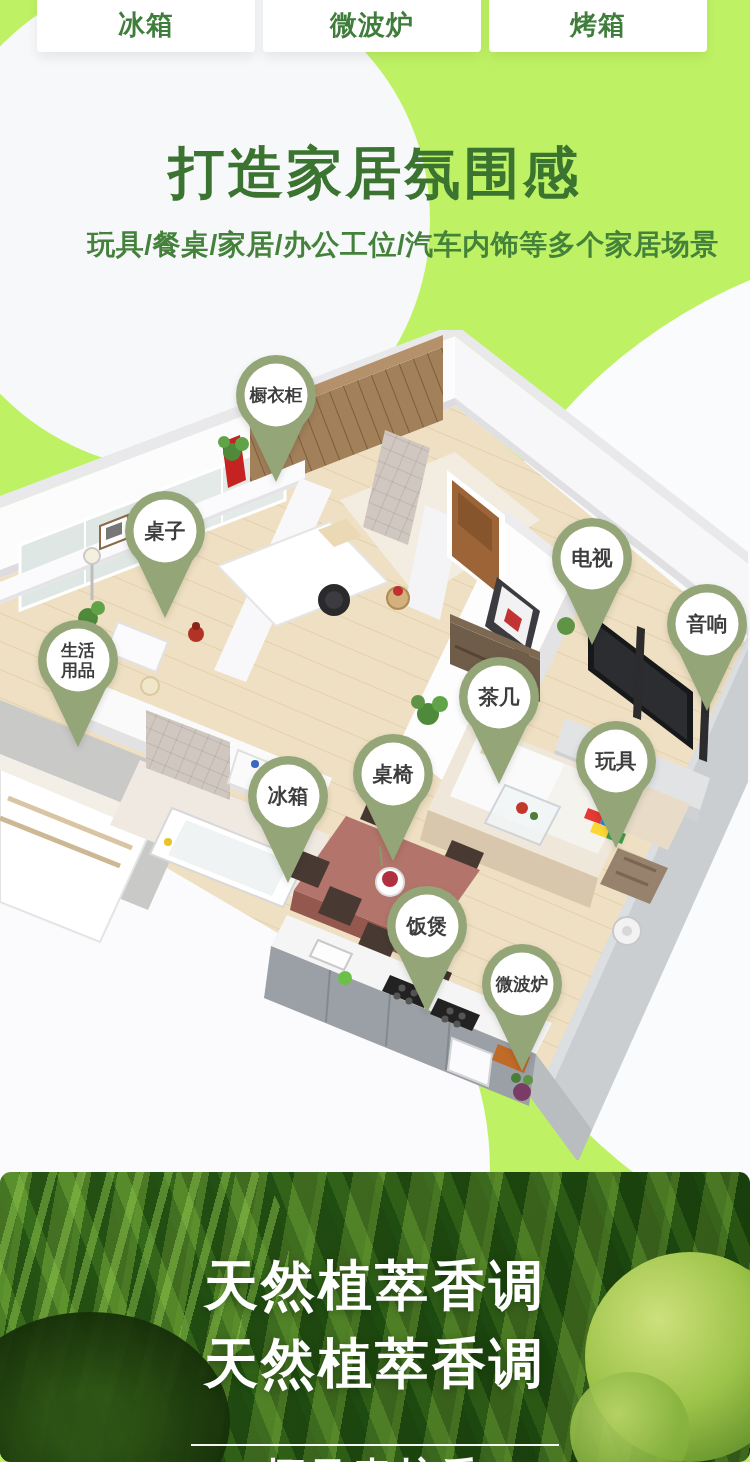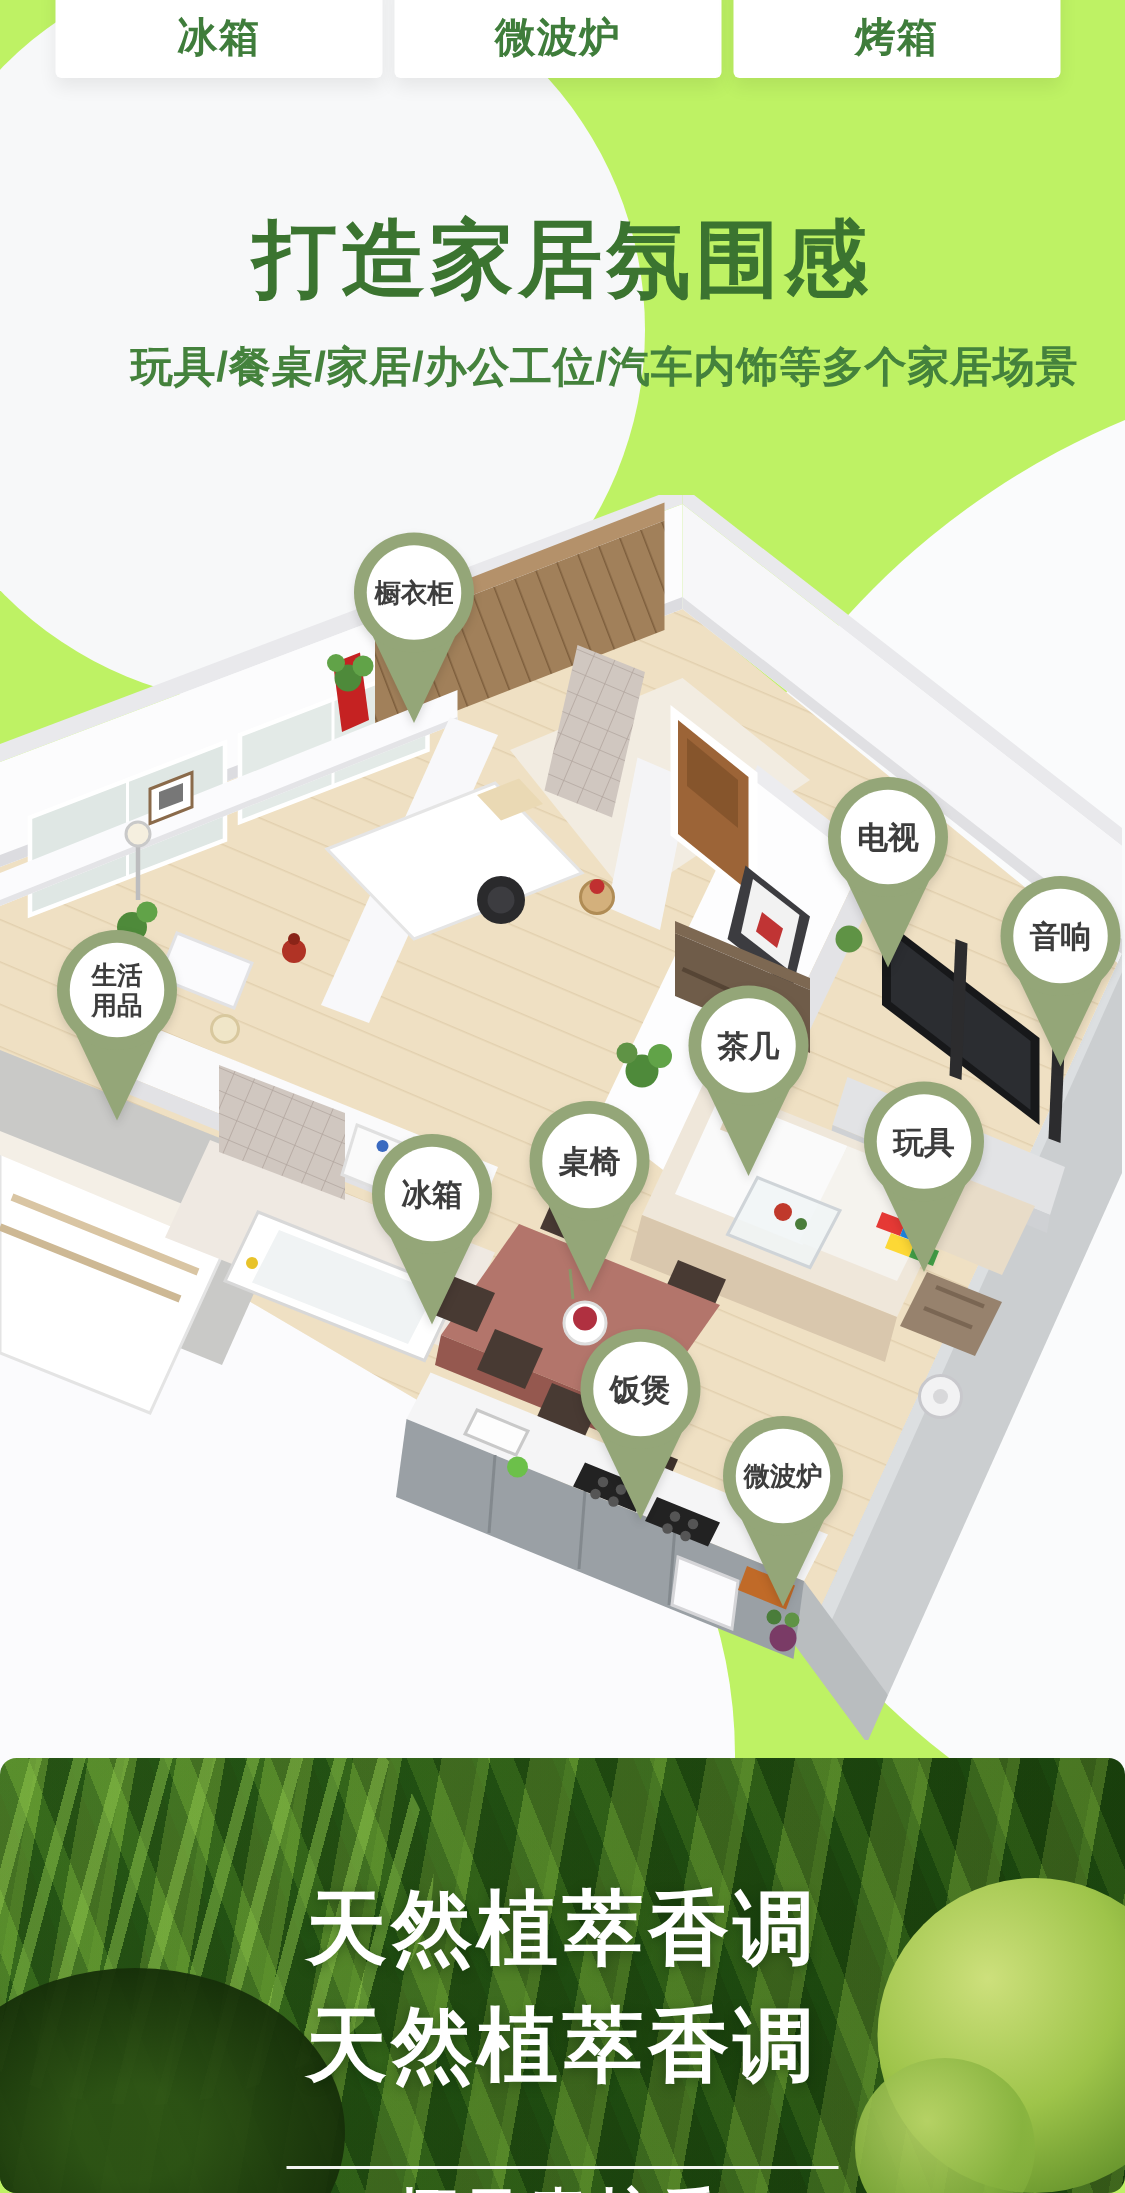--- a/index.html
+++ b/index.html
@@ -313,20 +313,26 @@
     </svg>
   </div>
 
   <div class="pins-layer">
       <div class="pin" style="left: 234px; top: 23px;"><svg width="84" height="132" viewBox="0 0 84 132">
           <polygon points="13,68 71,68 42,129" fill="#94a678"></polygon>
           <circle cx="42" cy="42" r="40" fill="#94a678"></circle>
           <circle cx="42" cy="42" r="31.5" fill="#ffffff"></circle>
           <text x="42" y="48.3" text-anchor="middle" font-size="17.5" font-weight="600" fill="#3d3d3d">橱衣柜</text>
         </svg></div>
+      <div class="pin" style="left: 123px; top: 159px;"><svg width="84" height="132" viewBox="0 0 84 132">
+          <polygon points="13,68 71,68 42,129" fill="#94a678"></polygon>
+          <circle cx="42" cy="42" r="40" fill="#94a678"></circle>
+          <circle cx="42" cy="42" r="31.5" fill="#ffffff"></circle>
+          <text x="42" y="49.4" text-anchor="middle" font-size="20.5" font-weight="600" fill="#3d3d3d">桌子</text>
+        </svg></div>
       <div class="pin" style="left: 550px; top: 186px;"><svg width="84" height="132" viewBox="0 0 84 132">
           <polygon points="13,68 71,68 42,129" fill="#94a678"></polygon>
           <circle cx="42" cy="42" r="40" fill="#94a678"></circle>
           <circle cx="42" cy="42" r="31.5" fill="#ffffff"></circle>
           <text x="42" y="49.4" text-anchor="middle" font-size="20.5" font-weight="600" fill="#3d3d3d">电视</text>
         </svg></div>
       <div class="pin" style="left: 665px; top: 252px;"><svg width="84" height="132" viewBox="0 0 84 132">
           <polygon points="13,68 71,68 42,129" fill="#94a678"></polygon>
           <circle cx="42" cy="42" r="40" fill="#94a678"></circle>
           <circle cx="42" cy="42" r="31.5" fill="#ffffff"></circle>

